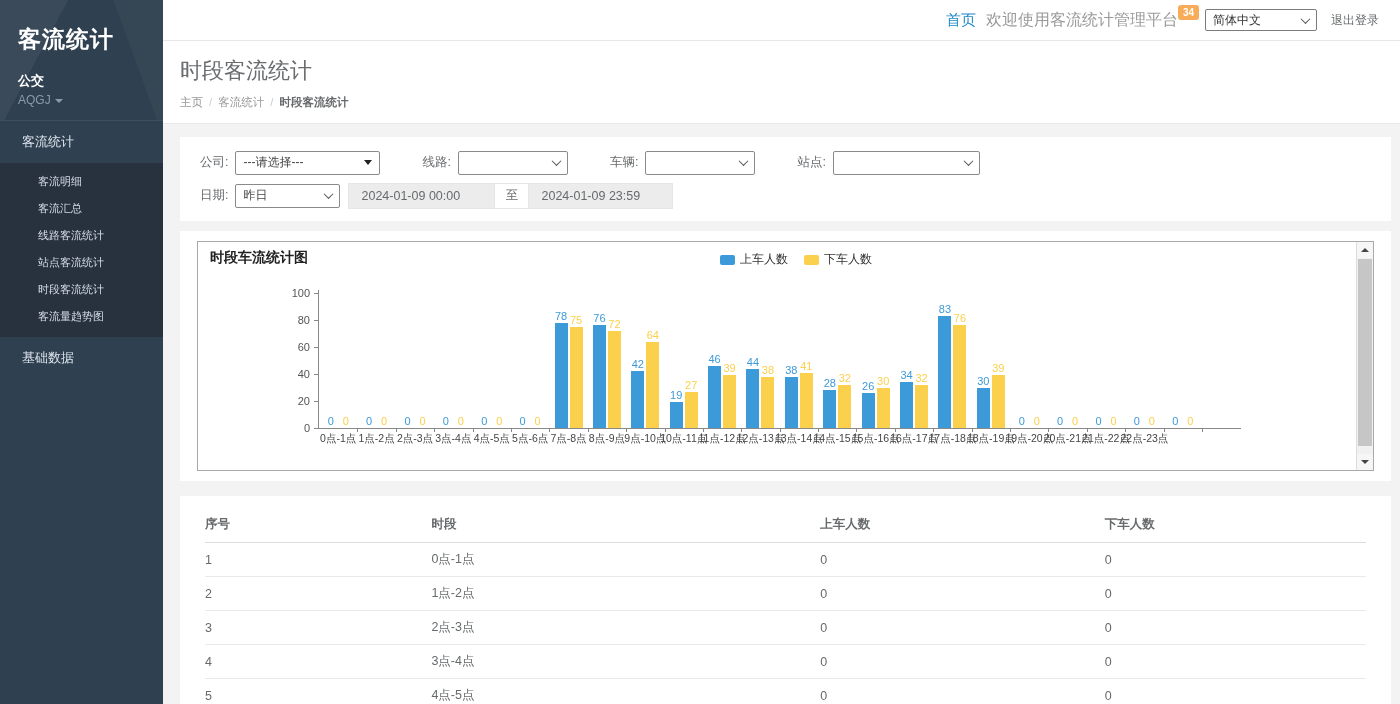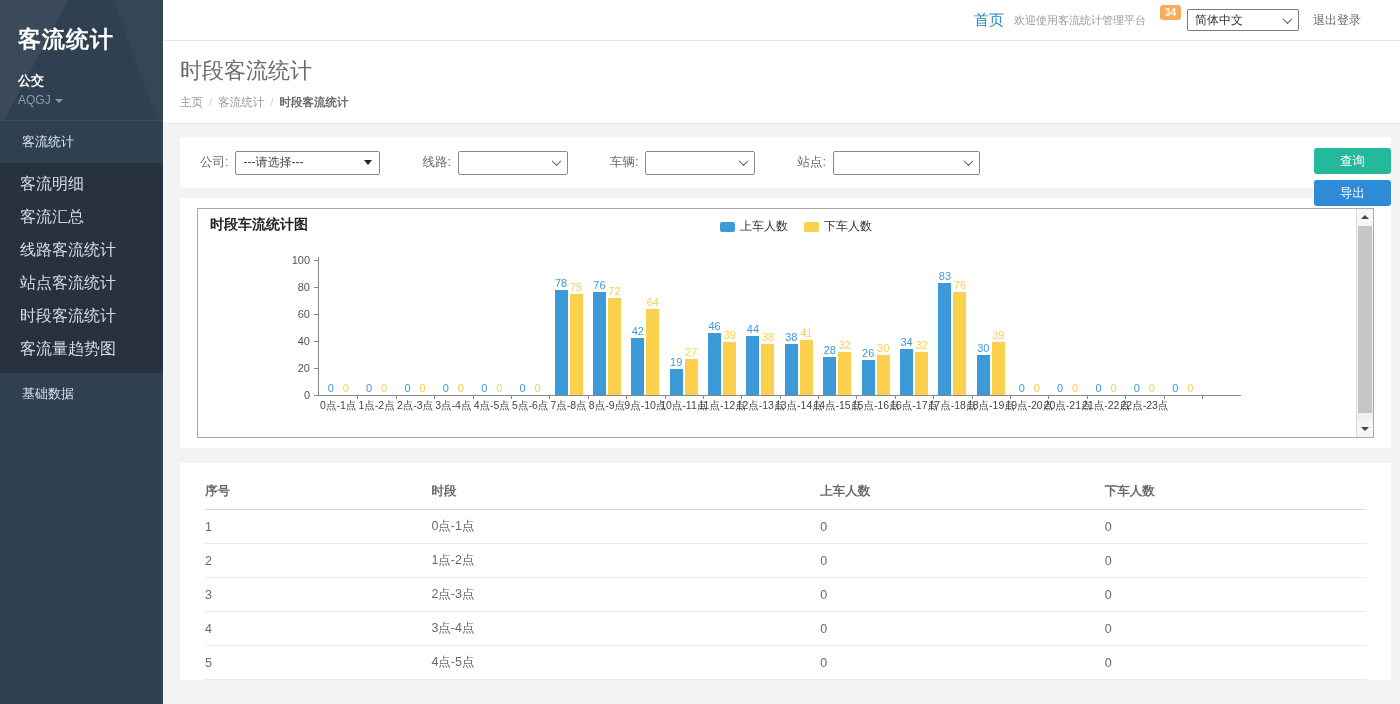--- a/index.html
+++ b/index.html
@@ -12,28 +12,28 @@
     background-image:linear-gradient(118deg, rgba(255,255,255,0.055) 0%, rgba(255,255,255,0.055) 30%, transparent 30%),
                      linear-gradient(250deg, rgba(255,255,255,0.03) 0%, rgba(255,255,255,0.03) 24%, transparent 24%);
   }
   .logo { font-size:23px; font-weight:bold; color:#ffffff; letter-spacing:1px; margin-top:8px; }
   .org { margin-top:17px; font-size:13px; font-weight:bold; color:#ffffff; }
   .org-code { margin-top:3px; font-size:12px; color:#8b9bab; cursor:pointer; }
   .caret-down { display:inline-block; width:0; height:0; border-left:4px solid transparent; border-right:4px solid transparent; border-top:4px solid #8b9bab; margin-left:4px; vertical-align:middle; }
   .nav { list-style:none; border-top:1px solid rgba(255,255,255,0.08); }
   .nav-section { padding:12px 20px 12px 22px; font-size:13px; color:#dfe6ee; cursor:pointer; }
   .nav-sub { list-style:none; background:#28323e; padding:5px 0 7px; }
-  .nav-sub li { padding:6px 10px 6px 20px; font-size:16px; color:#d4dce6; cursor:pointer; }
+  .nav-sub li { padding:6px 10px 6px 38px; font-size:11px; color:#d4dce6; cursor:pointer; }
 
   
   .main { margin-left:163px; }
 
-  .topbar { height:41px; background:#ffffff; border-bottom:1px solid #e7e7e7; display:flex; align-items:center; justify-content:flex-end; padding-right:24px; }
+  .topbar { height:41px; background:#ffffff; border-bottom:1px solid #e7e7e7; display:flex; align-items:center; justify-content:flex-end; padding-right:6px; }
   .home-link { color:#1f89c9; font-size:15px; cursor:pointer; margin-right:10px; }
-  .welcome { color:#9a9a9a; font-size:11px; margin-right:14px; }
+  .welcome { color:#9a9a9a; font-size:16px; margin-right:0; }
   .badge { background:#f8ac59; color:#fff; font-size:10px; font-weight:bold; padding:2px 5px; border-radius:3px; align-self:flex-start; margin-top:5px; margin-right:6px; }
   .lang-select { width:112px; height:22px; border:1px solid #7b7b7b; border-radius:2px; background:#fff; display:flex; align-items:center; justify-content:space-between; padding:0 7px; font-size:12px; color:#333; cursor:pointer; margin-right:14px; }
   .logout { font-size:12px; color:#676a6c; cursor:pointer; margin-right:15px; }
 
   .heading { background:#fff; padding:15px 0 13px 17px; border-bottom:1px solid #e7eaec; }
   .page-title { font-size:22px; font-weight:400; color:#6a6c6f; }
   .breadcrumb { margin-top:9px; font-size:11.5px; color:#999; }
   .breadcrumb .sep { margin:0 6px; color:#ccc; }
   .breadcrumb .crumb { color:#999; cursor:pointer; }
   .breadcrumb .current { color:#676a6c; font-weight:bold; }
@@ -160,23 +160,30 @@
           <span></span>
           <span class="chev"></span>
         </div>
         <span class="fgap"></span>
         <span class="flabel">站点:</span>
         <div class="fselect w147">
           <span></span>
           <span class="chev"></span>
         </div>
       </div>
-      <div class="btn-col">
-        <button class="btn btn-green">查询</button>
-        <button class="btn btn-blue">导出</button>
+      <div class="frow">
+        <span class="flabel">日期:</span>
+        <div class="fselect w105">
+          <span>昨日</span>
+          <span class="chev"></span>
+        </div>
+        <span class="dgap"></span>
+        <div class="dinput">2024-01-09 00:00</div>
+        <div class="to-box">至</div>
+        <div class="dinput" style="width:145px">2024-01-09 23:59</div>
       </div>
     </div>
 
     <div class="panel chart-panel">
       <div class="chart-box">
         <div class="chart-title">时段车流统计图</div>
         <div class="legend" id="legend">
             <span class="legend-item">
               <span class="swatch" style="background: rgb(61, 154, 216);"></span>
               <span>上车人数</span>

